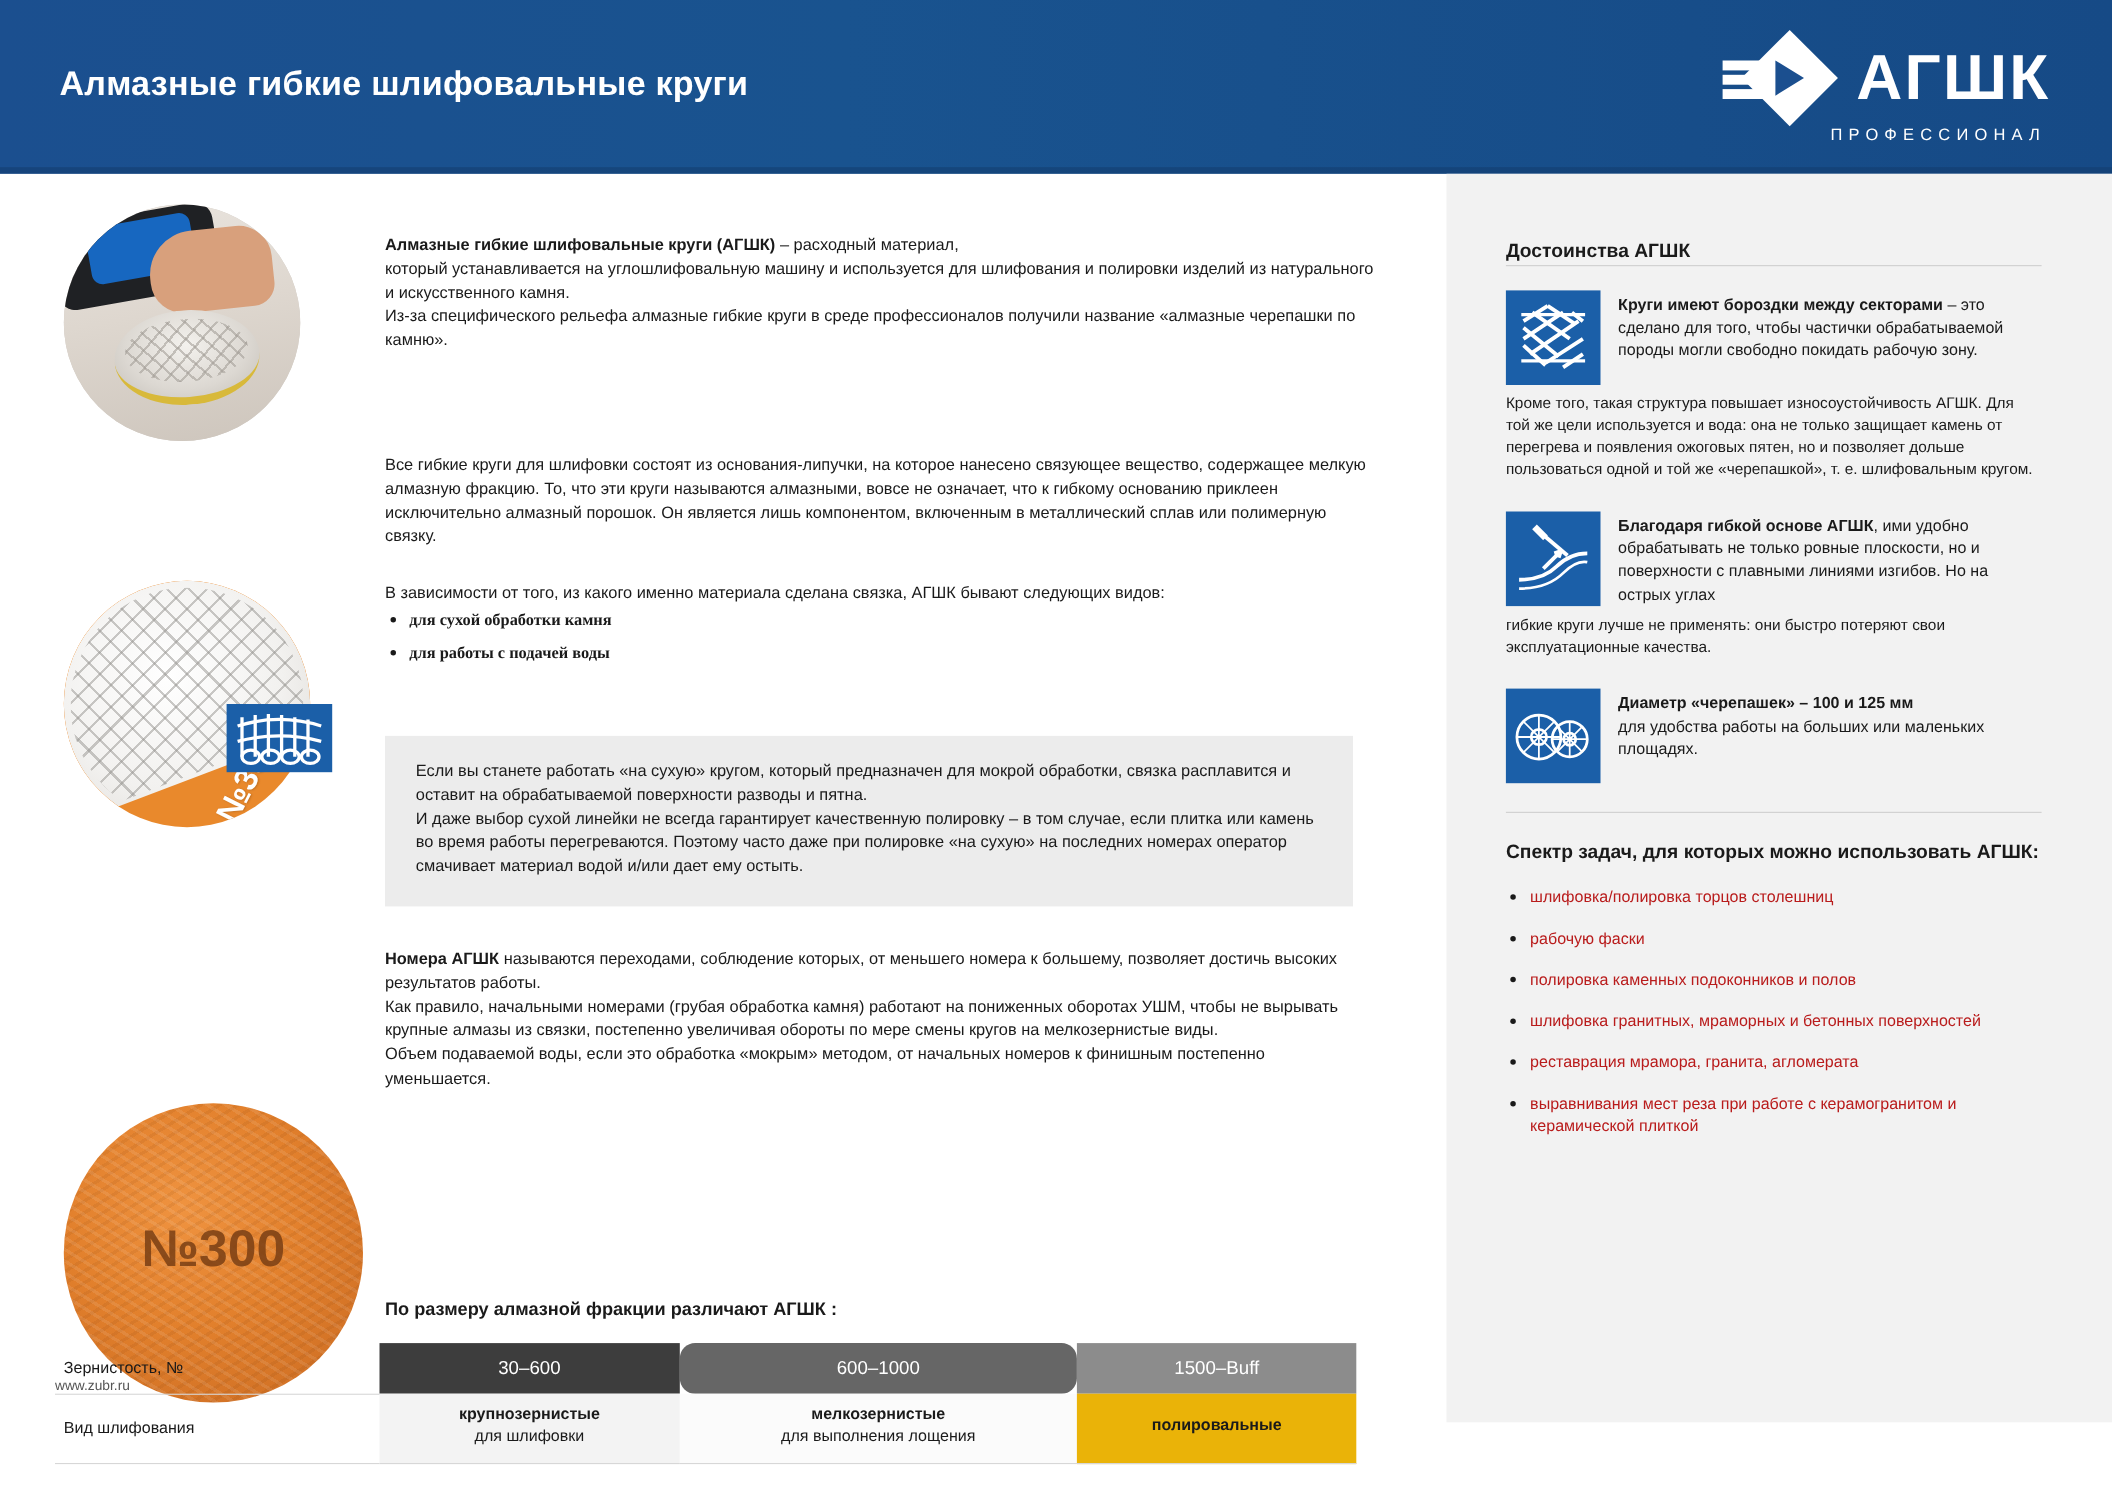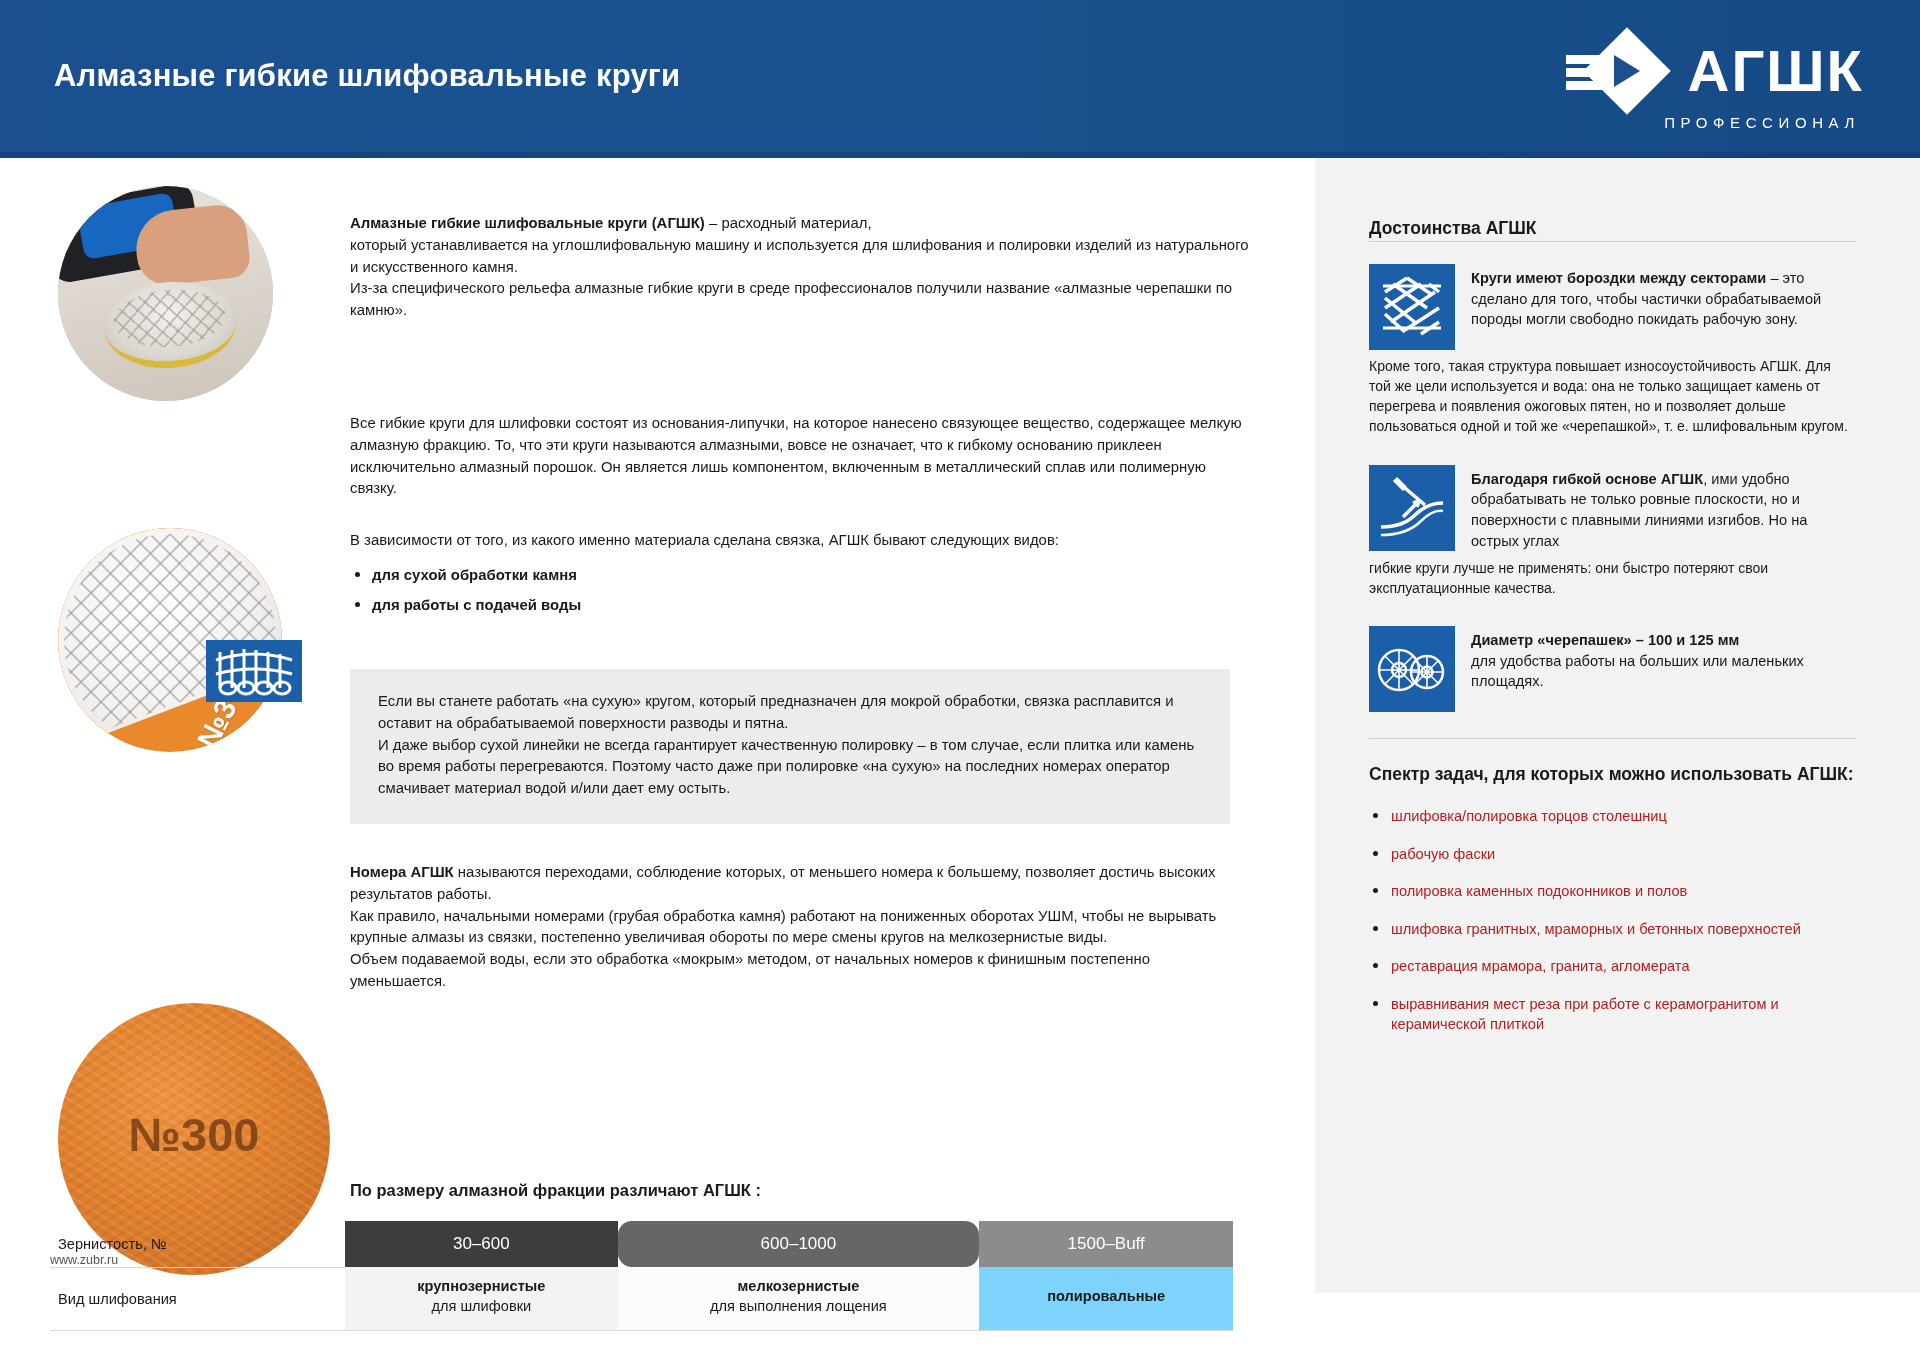--- a/index.html
+++ b/index.html
@@ -280,21 +280,21 @@
   .tb {
     position: absolute;
     font-size: 14.9px;
     line-height: 1.46;
     color: #1a1a1a;
   }
   .tb b { font-weight: bold; }
   .tb1 { left: 350px; top: 55px; width: 905px; }
   .tb2 { left: 350px; top: 255px; width: 905px; }
   .tb3 { left: 350px; top: 372px; width: 905px; }
-  .bullets { list-style: none; margin-top: 13px; }
+  .bullets { list-style: none; margin-top: 2px; font-family: Liberation Serif, serif; }
   .bullets li {
     position: relative;
     padding-left: 22px;
     font-weight: bold;
     font-size: 14.9px;
     margin-bottom: 8px;
   }
   .bullets li::before {
     content: "";
     position: absolute; left: 5px; top: 7px;
@@ -348,21 +348,21 @@
   .tbl .vcell {
     text-align: center;
     padding: 10px 10px 14px;
     background: #f3f3f3;
     color: #1a1a1a;
     line-height: 1.35;
     border-bottom: 1px solid #d7d7d7;
   }
   .tbl .vcell b { display: block; font-weight: bold; }
   .tbl .vcell.mid { background: #fbfbfb; }
-  .tbl .vcell.last { background: #7dd3fc; font-weight: bold; }
+  .tbl .vcell.last { background: #eab308; font-weight: bold; }
 
   .footer-url {
     position: absolute;
     left: 50px; bottom: 26px;
     font-size: 12.5px;
     color: #555555;
   }
 
   
   .adv-icon svg { position: absolute; inset: 0; }

